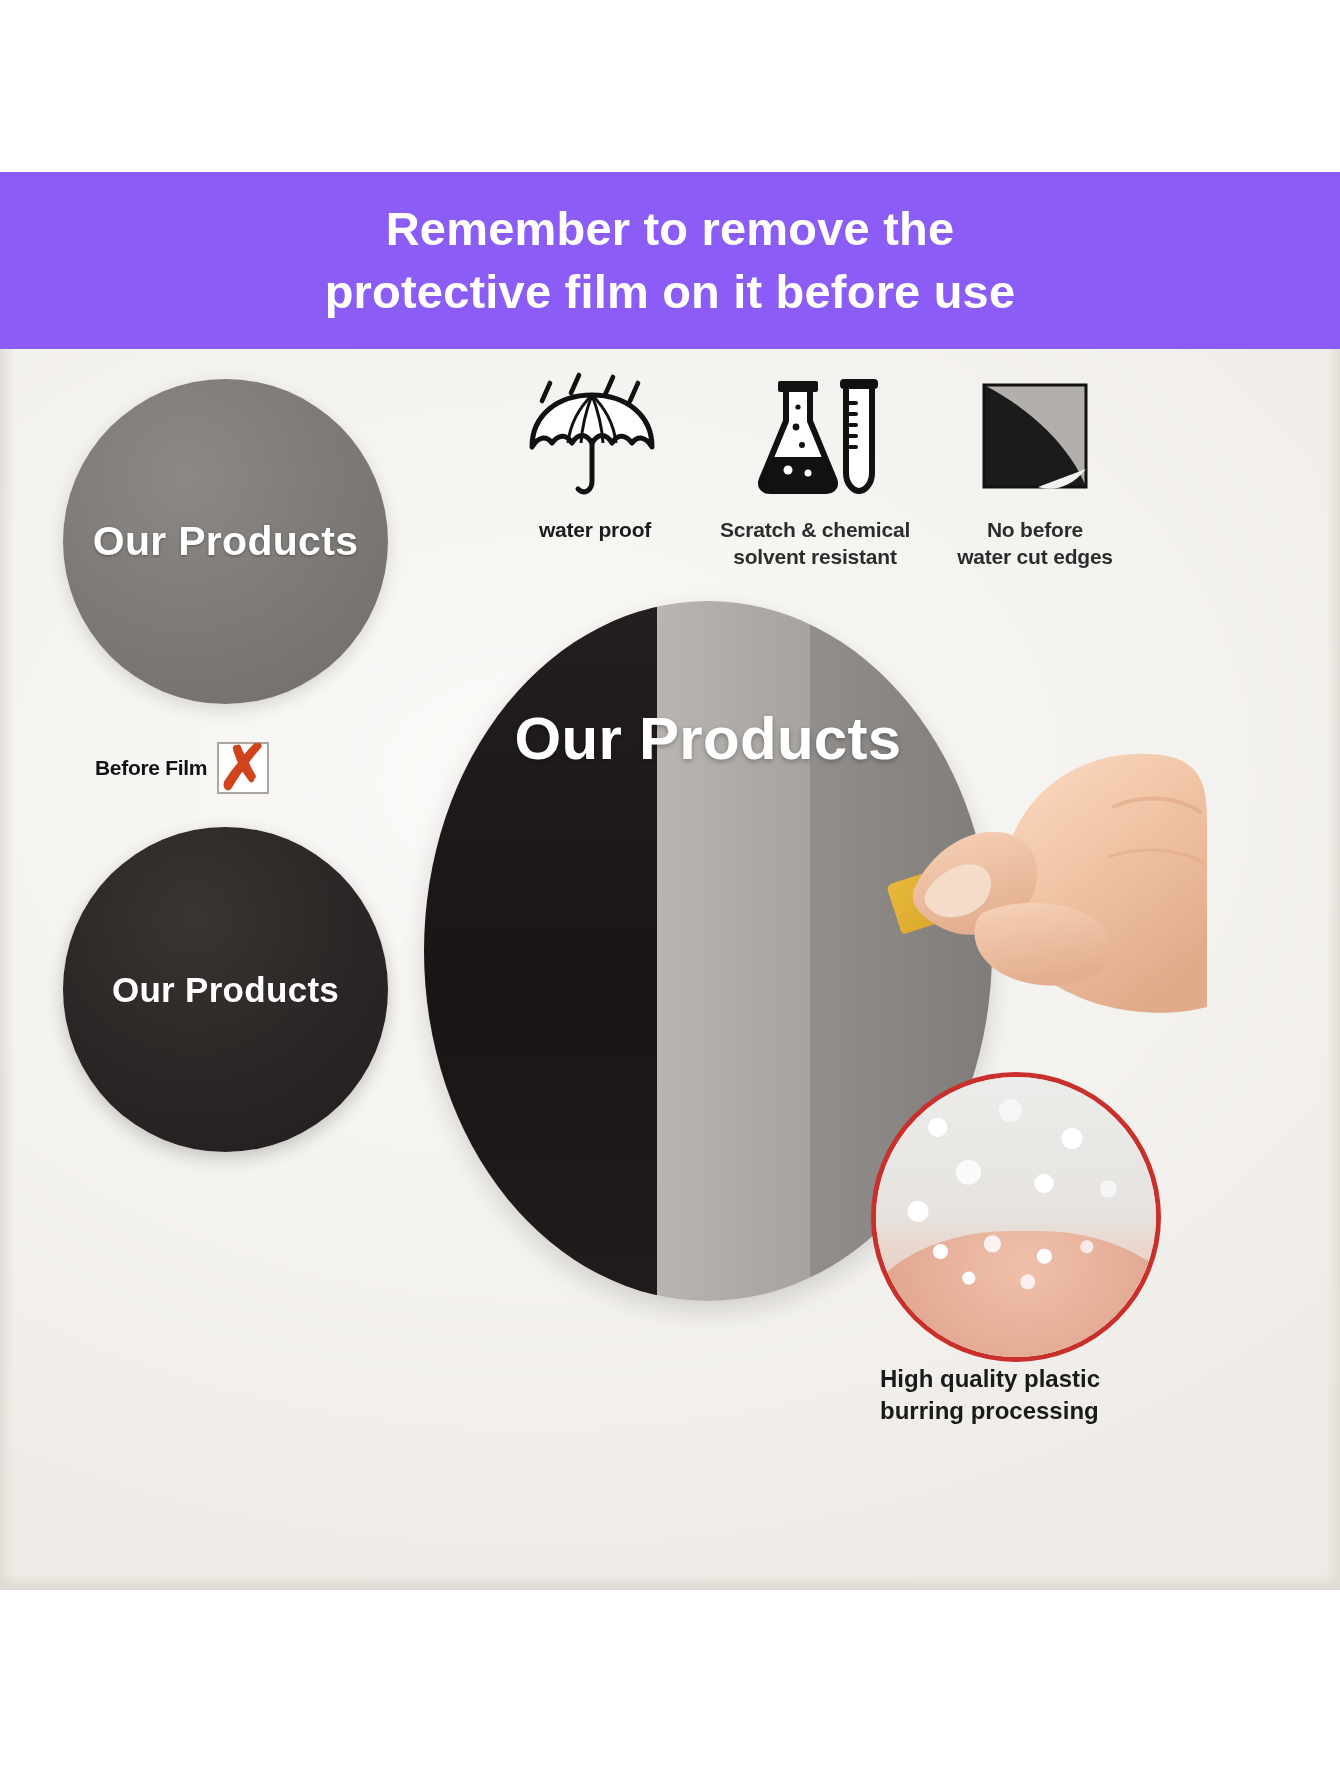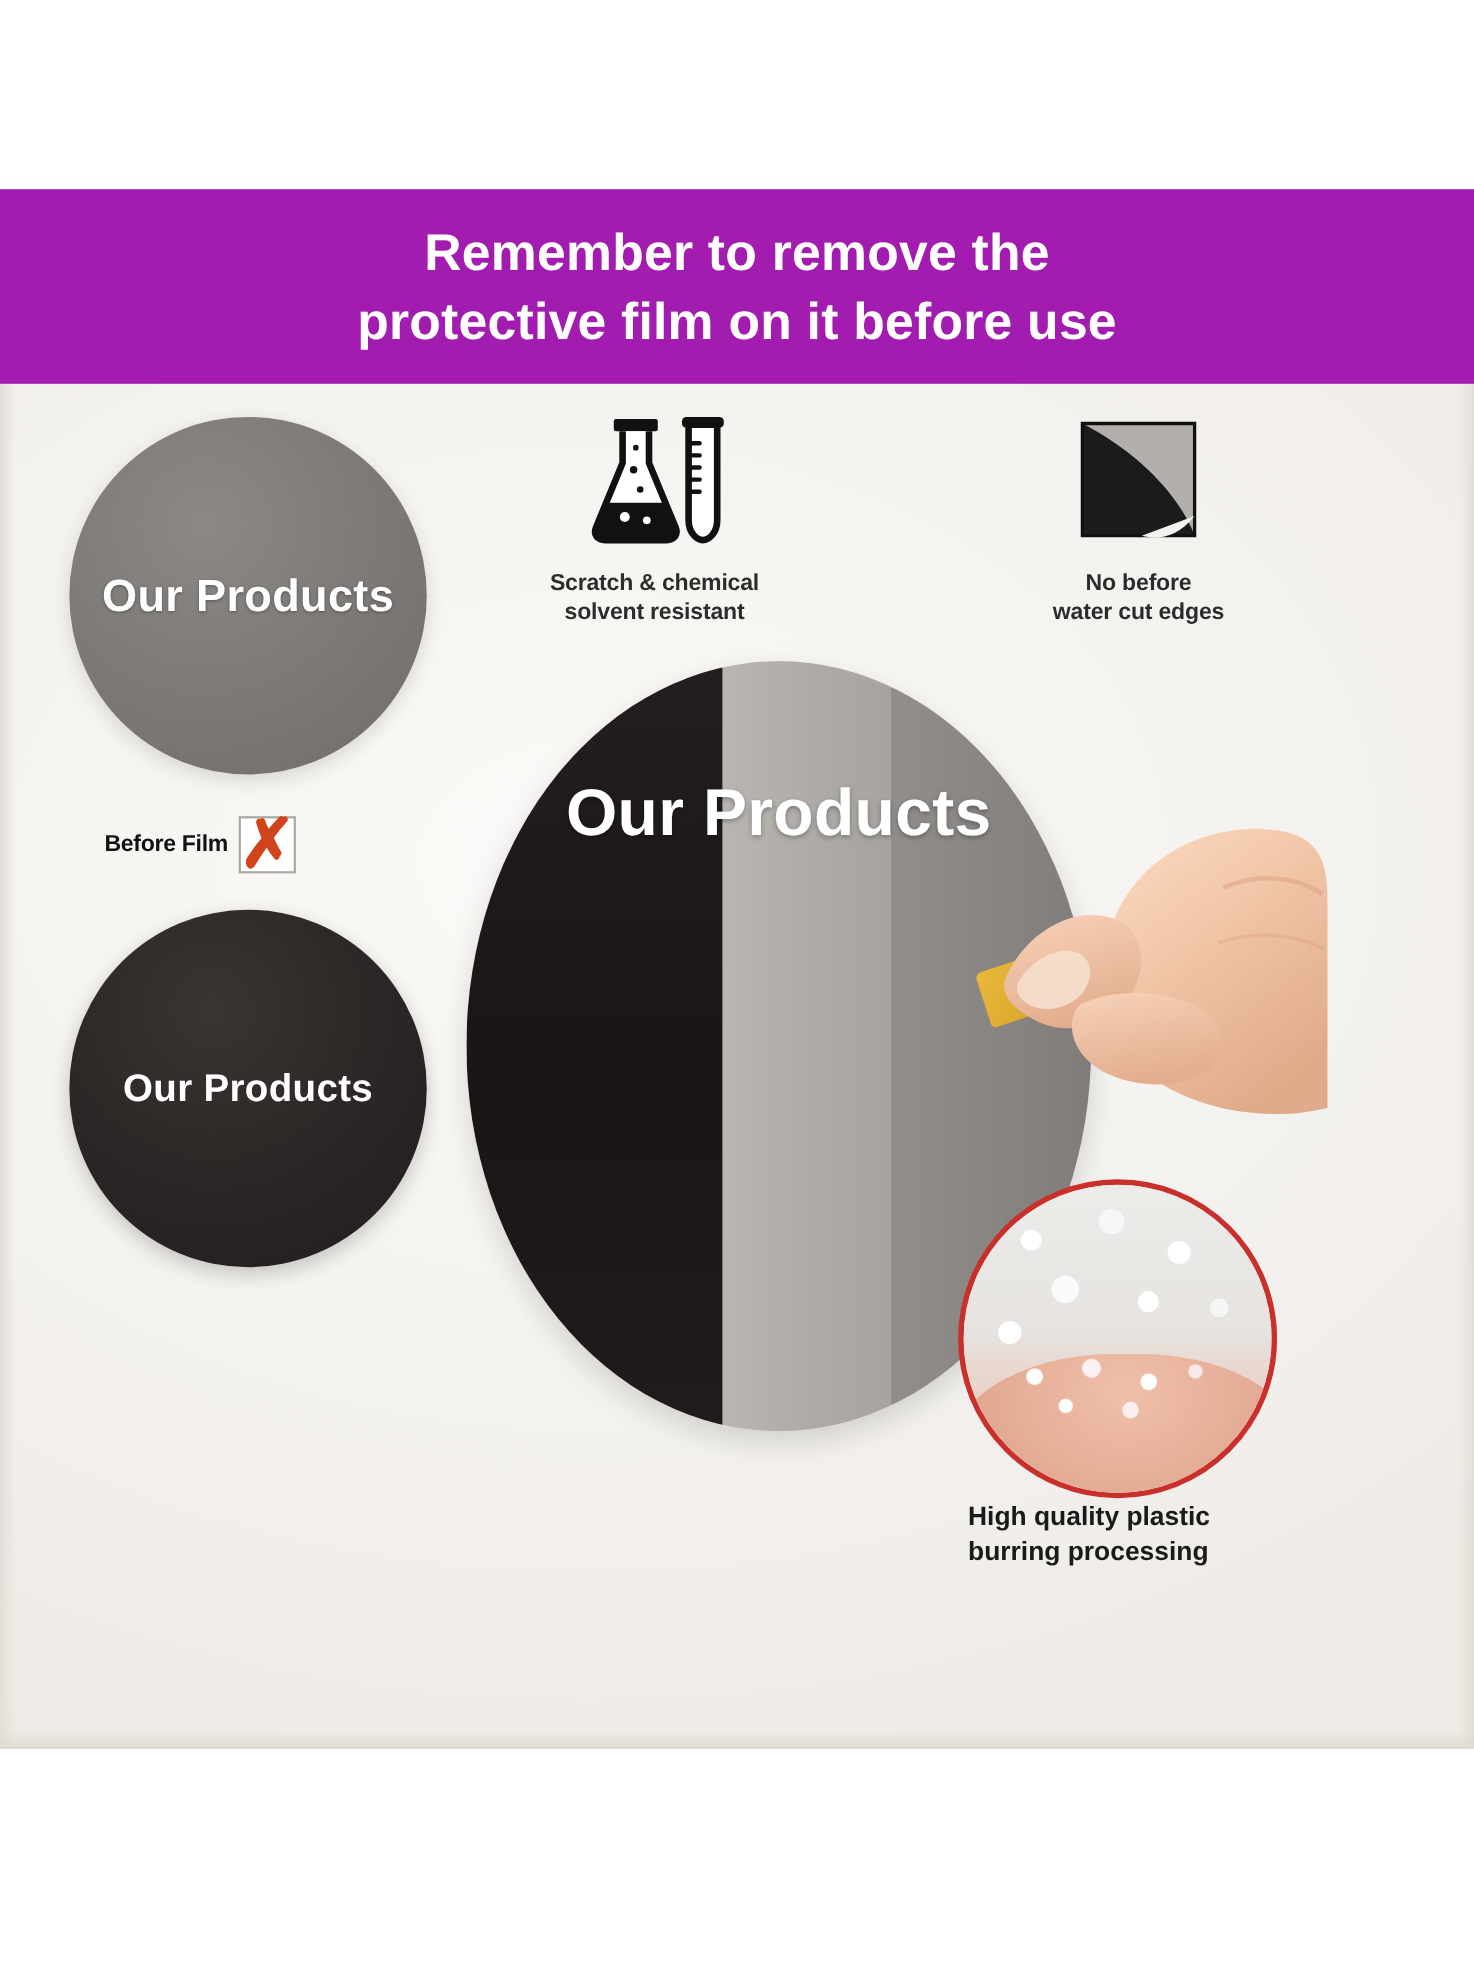--- a/index.html
+++ b/index.html
@@ -31,21 +31,21 @@
   .margin-top    { top: 0;    height: 172px; }
   .margin-bottom { top: 1590px; height: 195px; }
 
   
   .header-banner {
     position: absolute;
     left: 0;
     top: 172px;
     width: 1340px;
     height: 177px;
-    background: #a21caf;
+    background: #8b5cf6;
     display: flex;
     flex-direction: column;
     align-items: center;
     justify-content: center;
   }
   .header-line {
     color: #ffffff;
     font-weight: 700;
     font-size: 47px;
     line-height: 1.34;
@@ -344,20 +344,46 @@
   </div>
 
   <div class="photo-body">
 
     <div class="sheet-edge-left"></div>
     <div class="sheet-edge-right"></div>
     <div class="sheet-edge-bottom"></div>
 
     <div class="feature-row">
 
+      <div class="feature">
+        <div class="feature-icon">
+          <svg width="150" height="132" viewBox="0 0 150 132" fill="none">
+            <g stroke="#111" stroke-width="4.6" stroke-linecap="round">
+              <line x1="30" y1="14" x2="22" y2="32"></line>
+              <line x1="59" y1="6" x2="51" y2="24"></line>
+              <line x1="93" y1="8" x2="85" y2="26"></line>
+              <line x1="118" y1="14" x2="110" y2="32"></line>
+            </g>
+            <path d="M12 78 C12 46 38 26 72 26 C106 26 132 46 132 78
+                     C126 68 118 66 112 74 C106 66 98 64 92 74
+                     C86 64 78 64 72 74 C66 64 58 64 52 74
+                     C46 64 38 66 32 74 C26 66 18 68 12 78 Z" fill="#fff" stroke="#111" stroke-width="5" stroke-linejoin="round"></path>
+            <g stroke="#111" stroke-width="3" fill="none">
+              <path d="M72 26 C58 40 50 56 48 74"></path>
+              <path d="M72 26 C66 42 62 58 61 74"></path>
+              <path d="M72 26 C78 42 82 58 83 74"></path>
+              <path d="M72 26 C86 40 94 56 96 74"></path>
+            </g>
+            <path d="M72 74 L72 112 C72 122 64 126 58 120" stroke="#111" stroke-width="5" fill="none" stroke-linecap="round"></path>
+          </svg>
+        </div>
+        <div class="feature-caption sharp">
+          <div>water proof</div>
+        </div>
+      </div>
 
       <div class="feature">
         <div class="feature-icon">
           <svg width="150" height="132" viewBox="0 0 150 132" fill="none">
 
             <rect x="38" y="12" width="40" height="11" rx="2" fill="#111"></rect>
             <path d="M46 23 L46 52 L22 110 C19 117 23 122 30 122
                      L86 122 C93 122 97 117 94 110 L70 52 L70 23" fill="#fff" stroke="#111" stroke-width="6" stroke-linejoin="round"></path>
             <path d="M33 88 L83 88 L94 112 C96 117 93 120 88 120
                      L28 120 C23 120 20 117 22 112 Z" fill="#111"></path>

